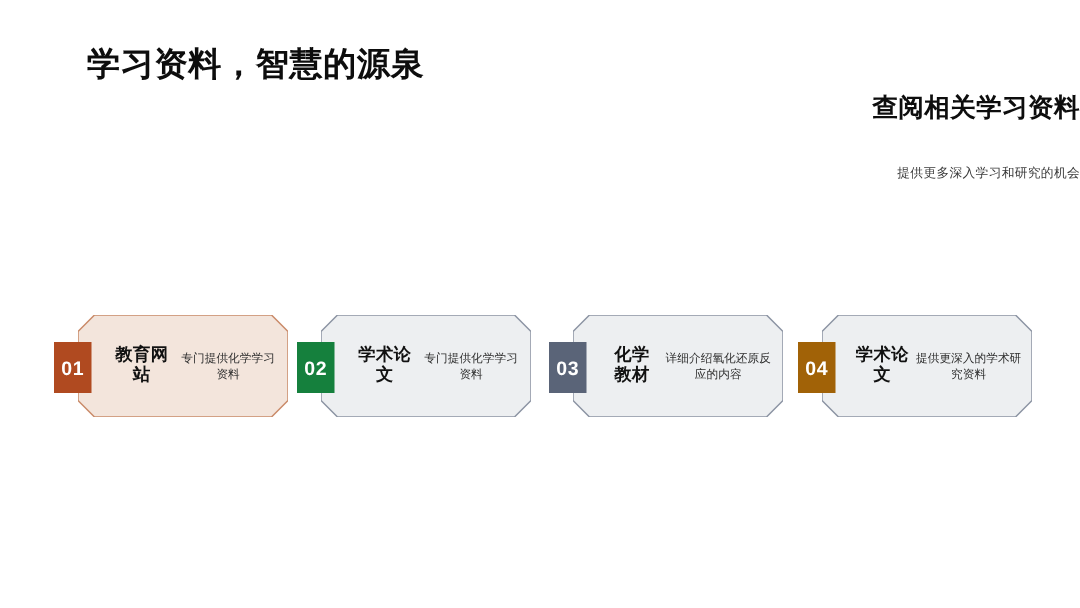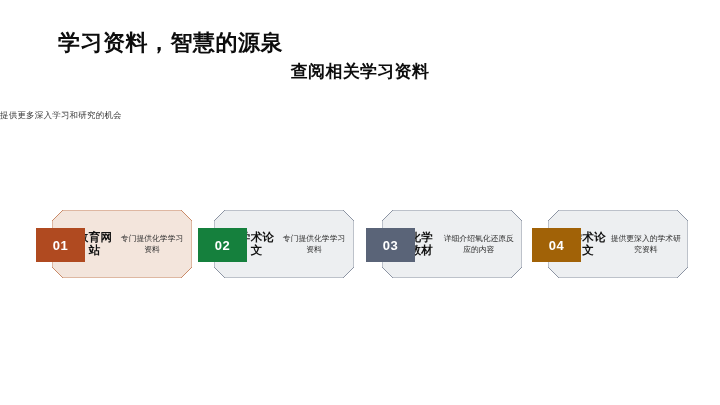--- a/index.html
+++ b/index.html
@@ -28,33 +28,33 @@
     color: #0d0d0d;
     white-space: nowrap;
     margin-left: 21px;
   }
 
   .slide-subtitle {
     position: absolute;
     left: 0;
     right: 0;
     top: 60px;
-    text-align: center;
+    text-align: right;
     font-size: 17px;
     font-weight: bold;
     color: #0d0d0d;
     letter-spacing: 0.3px;
   }
 
   .slide-caption {
     position: absolute;
     left: 0;
     right: 0;
     top: 110px;
-    text-align: left;
+    text-align: right;
     font-size: 8.5px;
     font-weight: normal;
     color: #3a3a3a;
     letter-spacing: 0.2px;
   }
 
   
   .card-row {
     position: absolute;
     left: 0;
@@ -110,21 +110,21 @@
     font-weight: normal;
     color: #2e2e2e;
     line-height: 1.45;
     max-width: 108px;
   }
 
   .card-badge {
     position: absolute;
     left: -16px;
     top: 18px;
-    width: 49px;
+    width: 25px;
     height: 34px;
     display: flex;
     align-items: center;
     justify-content: center;
     font-size: 13px;
     font-weight: bold;
     color: #ffffff;
     letter-spacing: 0.5px;
     z-index: 5;
   }

